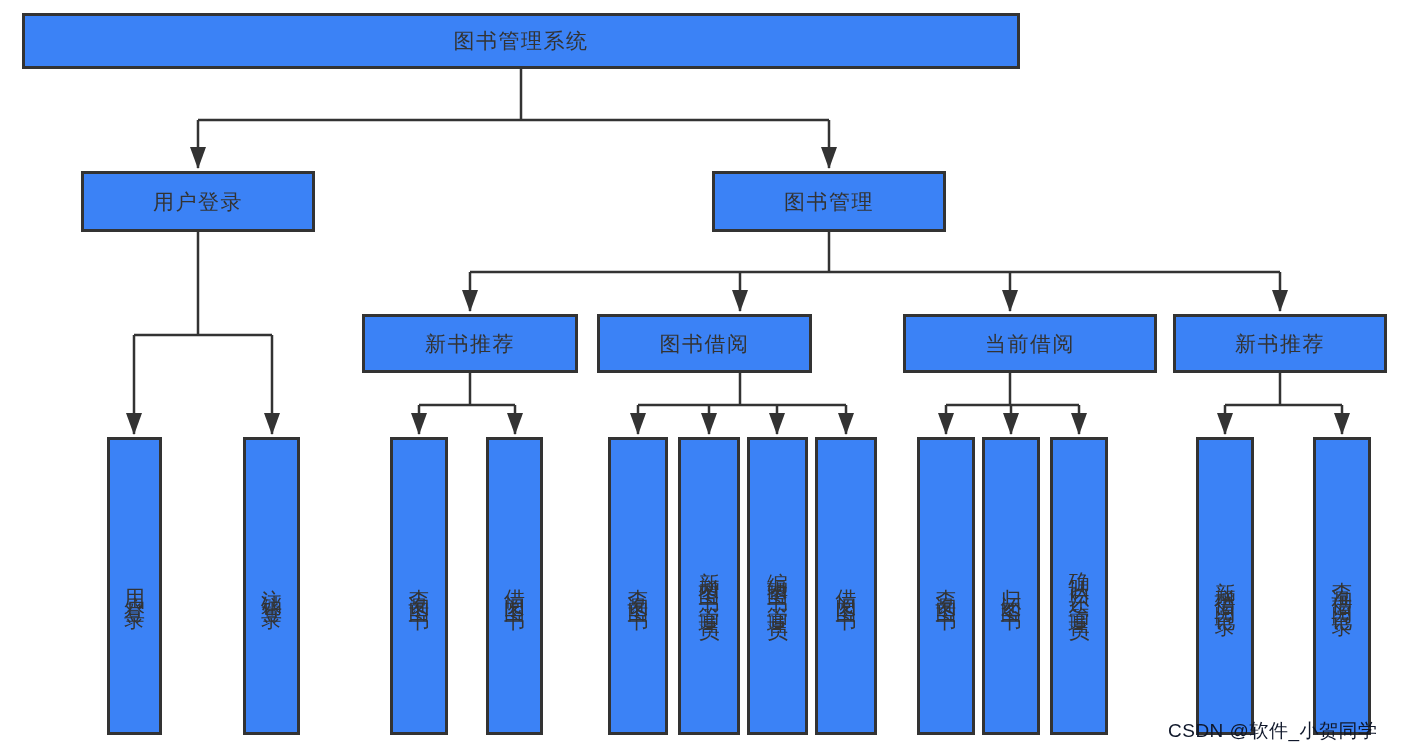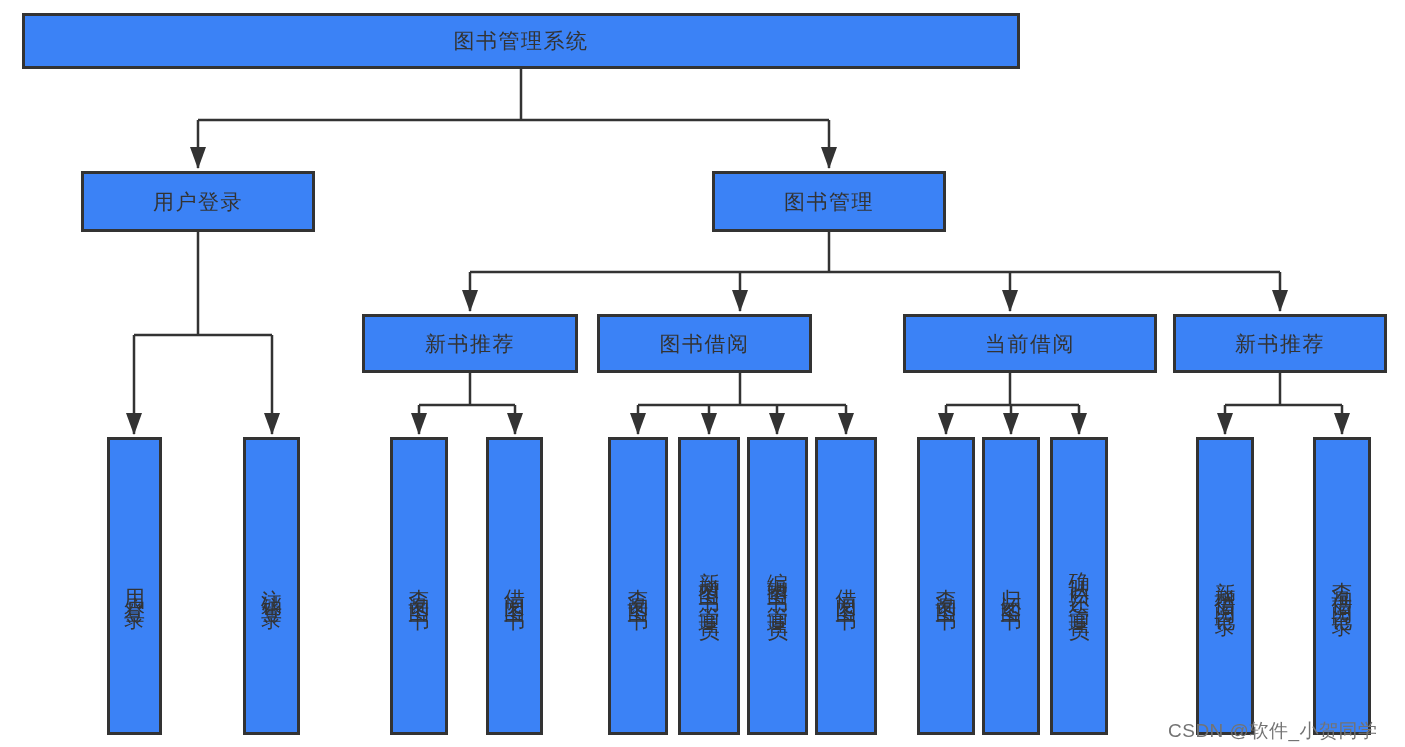--- a/index.html
+++ b/index.html
@@ -37,21 +37,21 @@
   .g2-1 { left:678px;  width:62px; }
   .g2-2 { left:747px;  width:61px; }
   .g2-3 { left:815px;  width:62px; }
   .g3-0 { left:917px;  width:58px; }
   .g3-1 { left:982px;  width:58px; }
   .g3-2 { left:1050px; width:58px; }
   .g4-0 { left:1196px; width:58px; }
   .g4-1 { left:1313px; width:58px; }
   .watermark {
     position:absolute; left:1168px; top:718px; z-index:5;
-    color:#737373; font-size:19px; letter-spacing:0.5px; white-space:nowrap;
+    color:#0f172a; font-size:19px; letter-spacing:0.5px; white-space:nowrap;
   }
 </style>
 </head>
 <body>
 
 <div class="canvas">
 
   <svg class="connectors" width="1405" height="747" viewBox="0 0 1405 747" fill="none" stroke="#333333" stroke-width="2.5">
     <defs>
       <marker id="arrow" markerUnits="userSpaceOnUse" markerWidth="22" markerHeight="16" viewBox="0 0 22 16" refX="21" refY="8" orient="auto">

